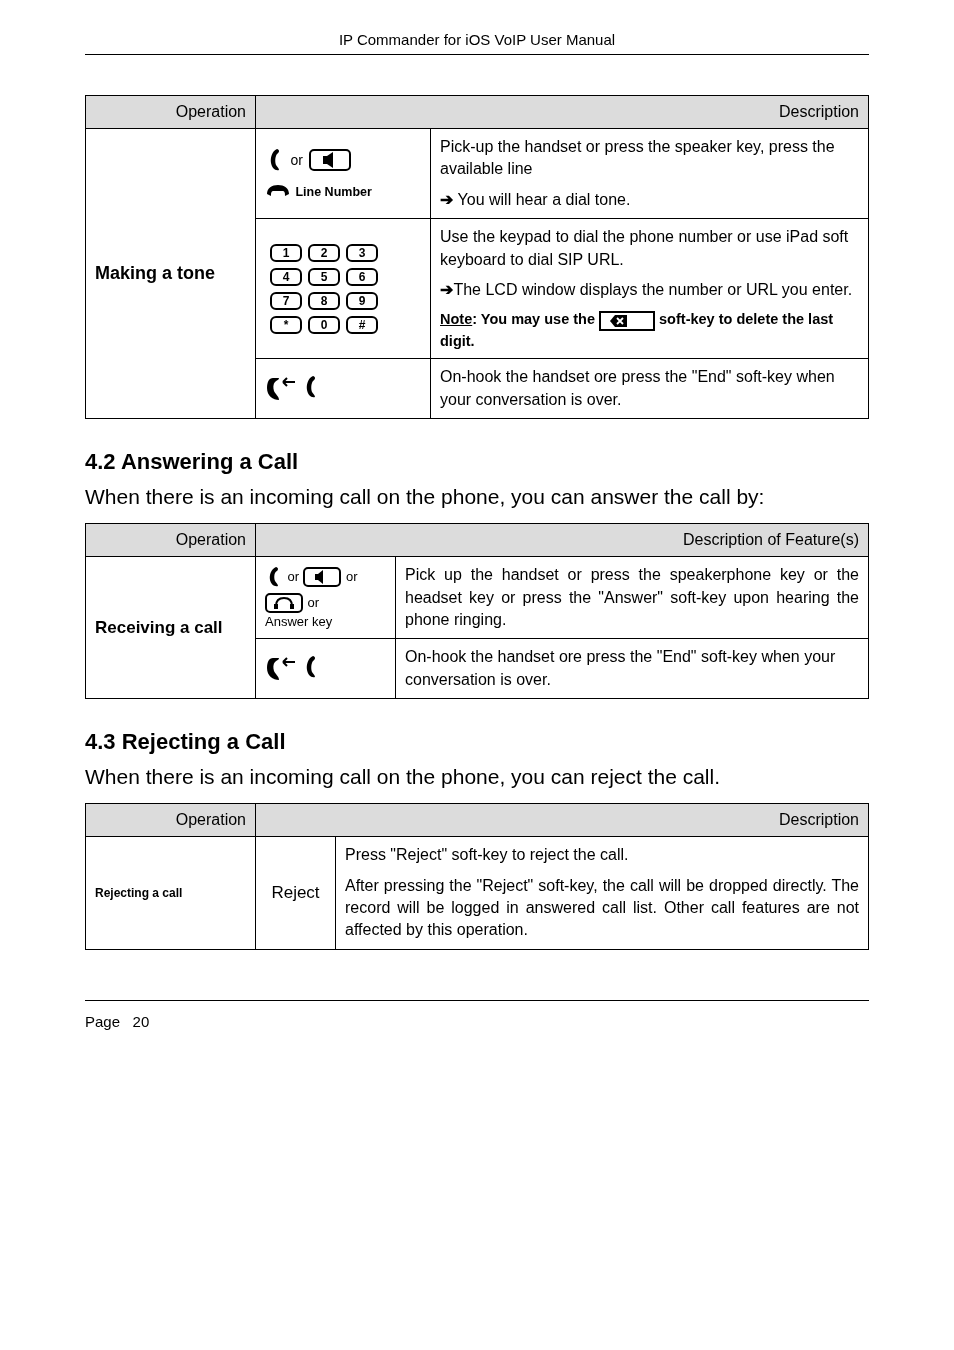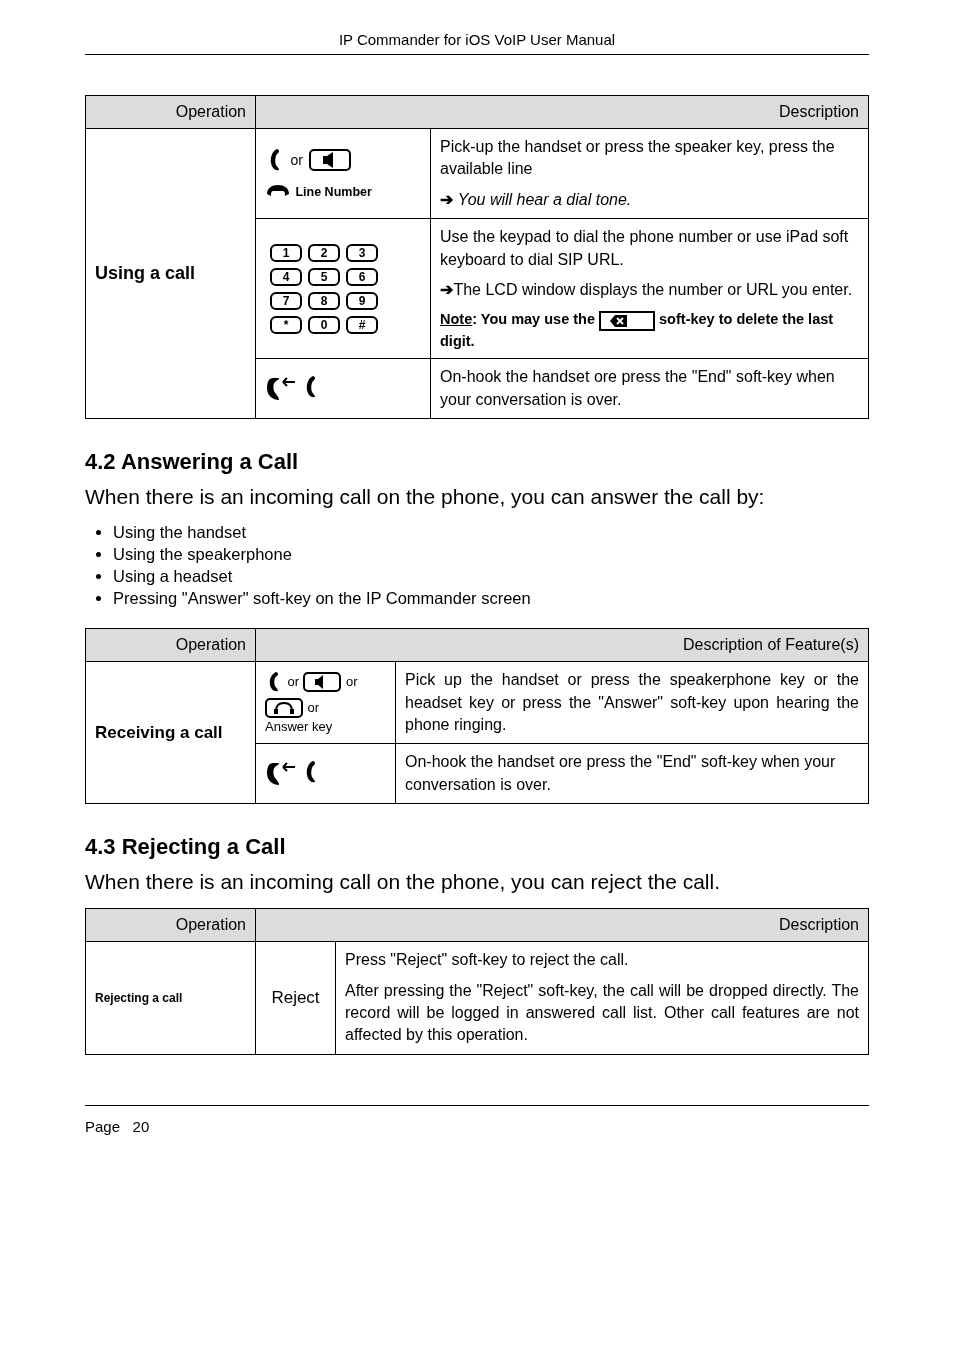--- a/index.html
+++ b/index.html
@@ -33,21 +33,21 @@
   }
   table.main th {
     background: #dcdcdc;
     font-weight: normal;
     text-align: right;
     font-size: 16px;
   }
   .col-op { width: 170px; font-weight: bold; text-align: left;}
   .col-icon { width: 175px; text-align: left; }
   .desc { font-size: 16px; line-height: 1.4; }
-  .arrow-line { font-style: italic; }
+  .arrow-line { }
   .note-line u { font-weight: bold; }
   h2.section {
     font-size: 22px;
     font-weight: bold;
     margin: 28px 0 10px 0;
   }
   p.intro {
     font-size: 21px;
     margin: 6px 0 14px 0;
   }
@@ -79,21 +79,21 @@
     <span>IP Commander for iOS VoIP User Manual</span>
   </div>
 
   <table class="main">
     <tbody>
         <tr>
       <th class="col-op">Operation</th>
       <th colspan="2">Description</th>
     </tr>
     <tr>
-      <td class="col-op" rowspan="3" style="font-size:18px;">Using a call</td>
+      <td class="col-op" rowspan="3" style="font-size:18px;">Making a tone</td>
       <td class="col-icon">
         <div style="margin-bottom:10px; font-size:20px;">
           <span>
             <svg width="20" height="24">
                   <path d="M12 1 C7 3 5 10 6 15 C7 20 10 23 14 22 C14 20 12 19 11 17 C10 15 10 10 11 8 C12 5 14 5 14 3 C14 2 13 1 12 1 Z" fill="#000"></path>
                 </svg>
           </span>
           <span style="font-size:14px;">or</span>
           <span>
             <svg width="42" height="24">
@@ -178,26 +178,20 @@
           <path d="M48 2 C43 4 41 11 42 16 C43 21 46 24 50 23 C50 21 48 20 47 18 C46 16 46 11 47 9 C48 6 50 6 50 4 C50 3 49 2 48 2 Z" fill="#000"></path>
         </svg>
       </td>
       <td class="desc">On-hook the handset ore press the "End" soft-key when your conversation is over.</td>
     </tr>
   </tbody>
     </table>
 
   <h2 class="section">4.2  Answering a Call</h2>
   <p class="intro">When there is an incoming call on the phone, you can answer the call by:</p>
-  <ul class="bullets">
-    <li>Using the handset</li>
-    <li>Using the speakerphone</li>
-    <li>Using a headset</li>
-    <li>Pressing "Answer" soft-key on the IP Commander screen</li>
-  </ul>
 
   <table class="main">
     <tbody>
         <tr>
       <th class="col-op">Operation</th>
       <th colspan="2">Description of Feature(s)</th>
     </tr>
     <tr>
       <td class="col-op" rowspan="2" style="font-size:17px;">Receiving a call</td>
       <td class="col-icon" style="width:140px;">

